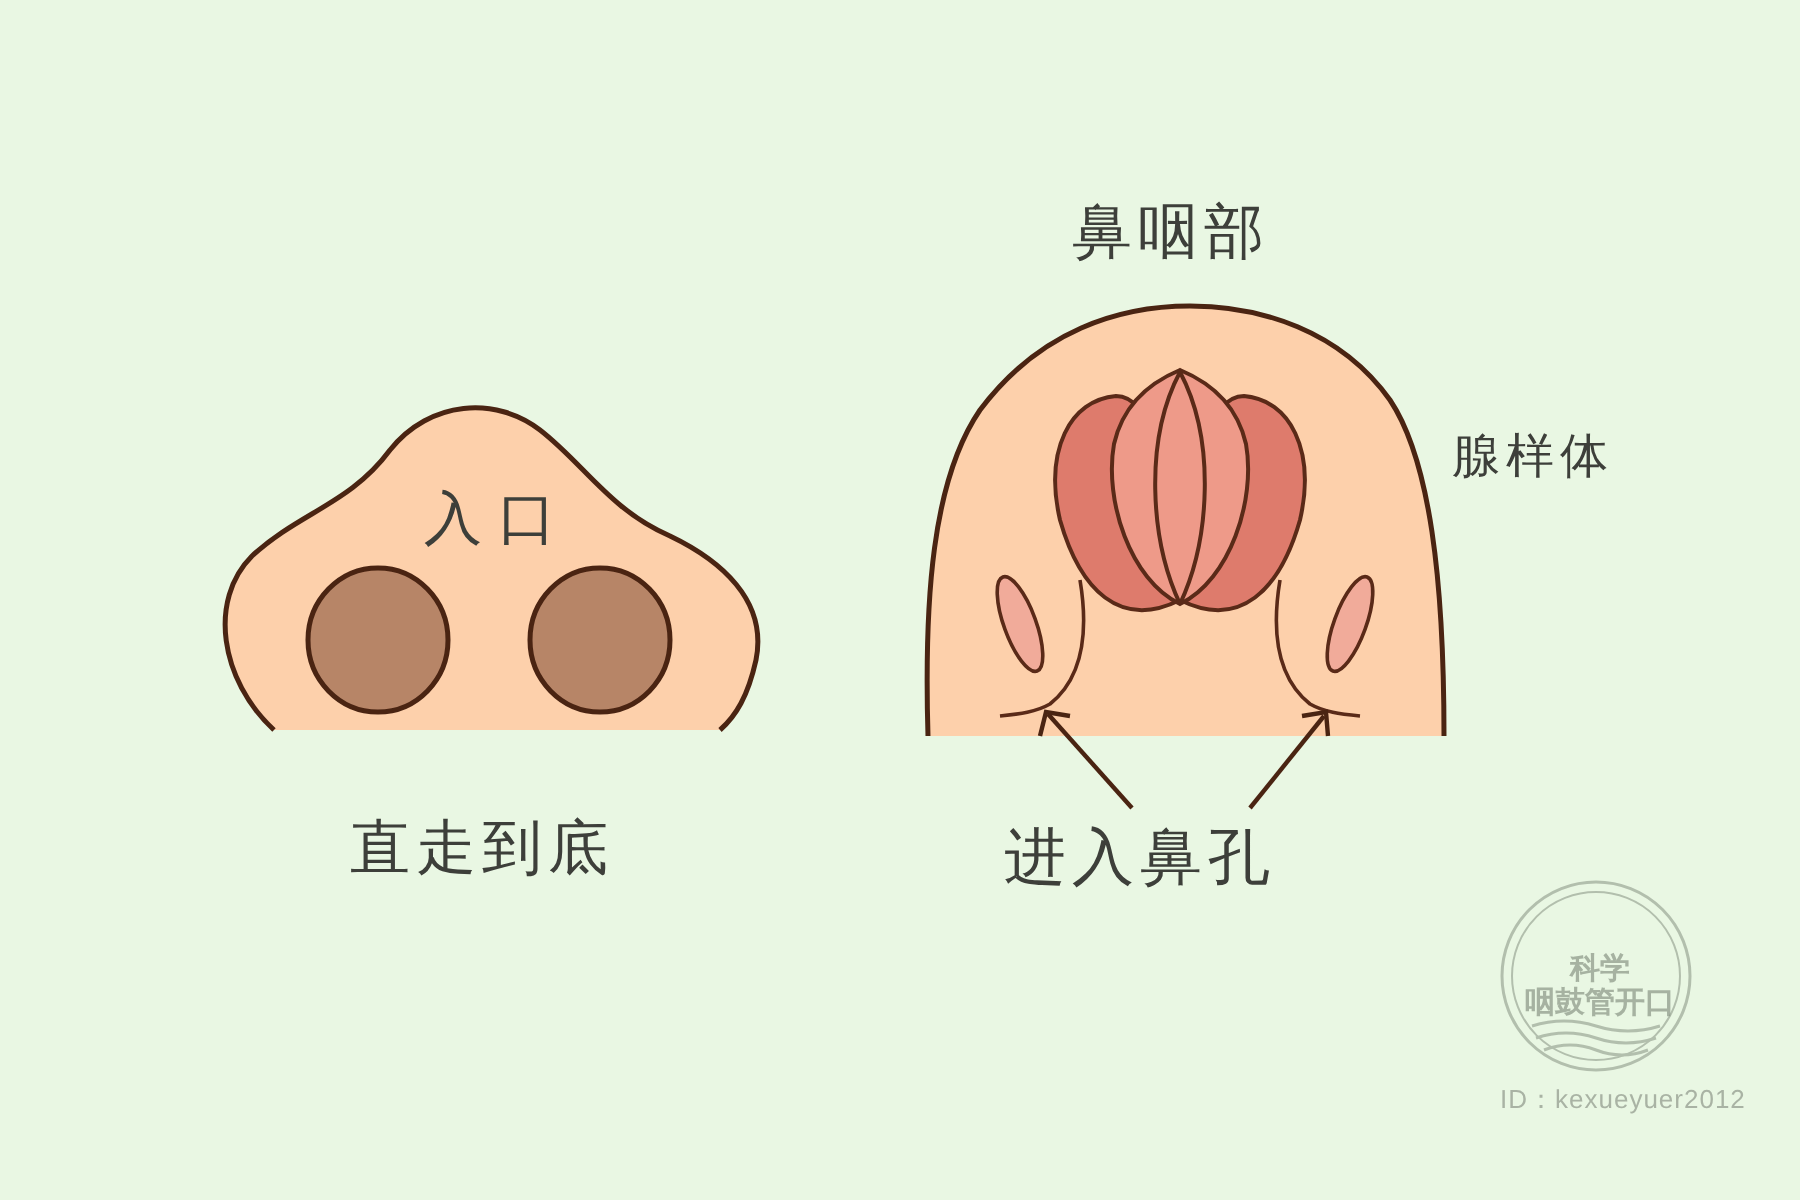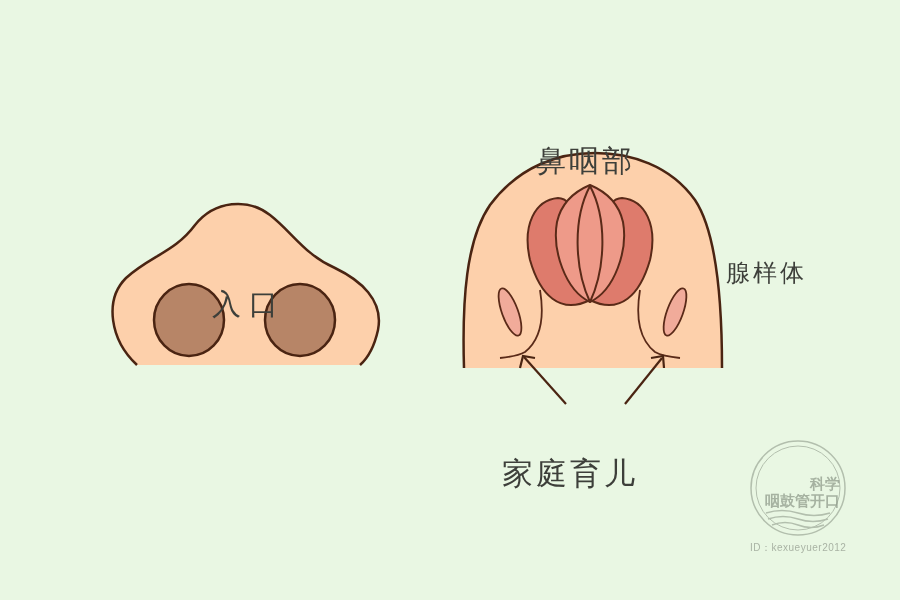--- a/index.html
+++ b/index.html
@@ -1,28 +1,28 @@
 <!DOCTYPE html>
 <html><head>
   <meta charset="utf-8">
   <style>
     html, body { margin: 0; padding: 0; }
     body { width: 900px; height: 600px; background: #e9f7e3; overflow: hidden; position: relative;
            font-family: "DejaVu Sans", sans-serif; }
     .canvas { position: absolute; left: 0; top: 0; width: 900px; height: 600px; }
     .label { position: absolute; color: #3d3f3a; font-family: Liberation Sans, sans-serif;
-             letter-spacing: 3px; white-space: nowrap; margin-top: 45px; }
+             letter-spacing: 3px; white-space: nowrap; }
     .l-entry { left: 212px; top: 240px; font-size: 29px; letter-spacing: 8px; text-align: right; }
     .l-top { left: 536px; top: 96px; font-size: 30px; }
     .l-adenoid { left: 726px; top: 212px; font-size: 24px; }
     .l-tube { left: 502px; top: 408px; font-size: 31px; }
     .l-instr { left: 175px; top: 402px; font-size: 30px; line-height: 46px; }
-    .wm-id { position: absolute; left: 750px; top: 541px; font-size: 10px; color: #a9b3a4;
+    .wm-id { position: absolute; left: 750px; top: 541px; font-size: 13px; color: #a9b3a4;
              font-family: "Liberation Sans", sans-serif; letter-spacing: 0.5px; }
-    .wm-text { position: absolute; left: 760px; top: 476px; width: 80px; text-align: right;
+    .wm-text { position: absolute; left: 760px; top: 476px; width: 80px; text-align: center;
                color: #8a9686; font-weight: bold; font-size: 15px; line-height: 17px;
                font-family: "DejaVu Sans", sans-serif; }
   </style>
 </head>
 <body>
 
 <svg class="canvas" viewBox="0 0 900 600" width="900" height="600">
 
   <g>
     <path d="M 137 365 C 110 340, 104 300, 126 278 C 150 256, 175 252, 195 225 C 215 200, 248 198, 270 215 C 292 232, 305 255, 335 268 C 360 280, 384 300, 378 330 C 374 348, 368 358, 360 365 Z" fill="#fdd0ab" stroke="none"></path>
@@ -62,22 +62,23 @@
     <circle cx="798" cy="488" r="47" fill="none" stroke="#8f9a8a" stroke-width="1.5"></circle>
     <circle cx="798" cy="488" r="42" fill="none" stroke="#8f9a8a" stroke-width="1"></circle>
     <path d="M 766 513 Q 782 508 798 513 T 830 513" stroke="#8f9a8a" stroke-width="1.5" fill="none"></path>
     <path d="M 768 519 Q 783 514 798 519 T 828 519" stroke="#8f9a8a" stroke-width="1.5" fill="none"></path>
     <path d="M 772 525 Q 785 520 798 525 T 824 525" stroke="#8f9a8a" stroke-width="1.5" fill="none"></path>
   </g>
 </svg>
 
 <div class="label l-entry">入口</div>
 <div class="label l-instr">
+  <div>直走到底</div>
 </div>
 <div class="label l-top">鼻咽部</div>
 <div class="label l-adenoid">腺样体</div>
-<div class="label l-tube">家庭育儿</div>
+<div class="label l-tube">进入鼻孔</div>
 
 <div class="wm-text" style="opacity:0.7">
   <div>科学</div>
   <div>咽鼓管开口</div>
 </div>
 <div class="wm-id">ID：kexueyuer2012</div>
 
 </body></html>

